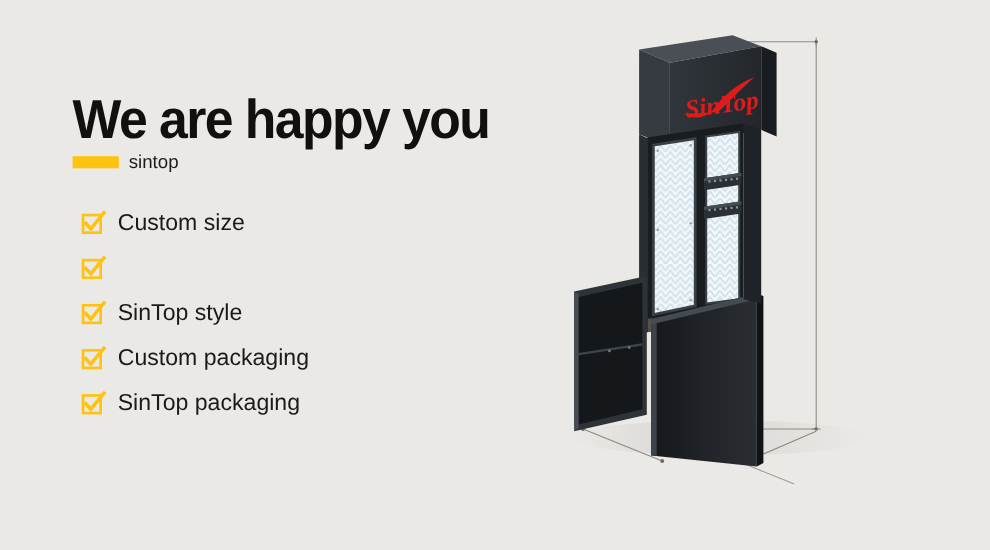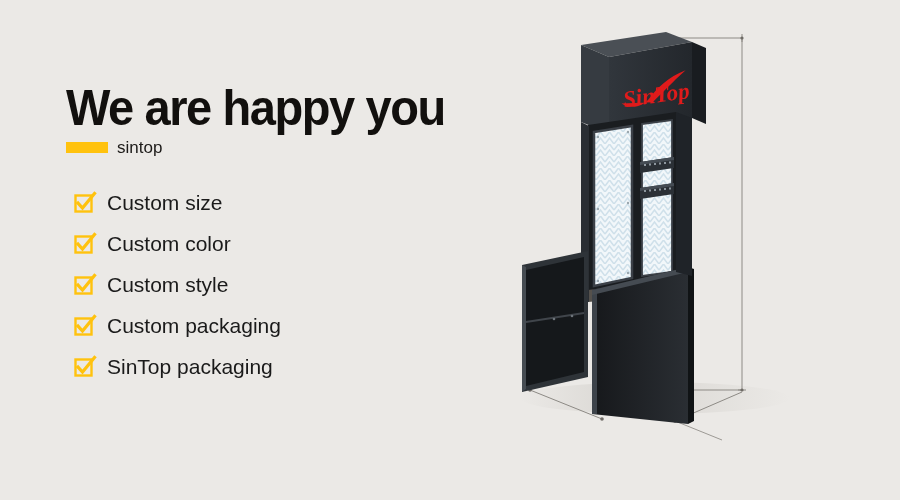--- a/index.html
+++ b/index.html
@@ -127,31 +127,30 @@
       <span class="feature-label">Custom size</span>
     </li>
 
     <li class="feature">
       <span class="chk">
         <svg width="21" height="21" viewBox="0 0 21 21">
           <rect x="1.5" y="3.5" width="16" height="16" fill="none" stroke="#ffc20e" stroke-width="2.4"></rect>
           <path d="M4 11 L8.5 16 L20.5 1.5" fill="none" stroke="#ffc20e" stroke-width="3.2" stroke-linecap="square"></path>
         </svg>
       </span>
-      <span class="feature-label">Custom color</span>
-    </li>
-
-    <li class="feature">
-      <span class="chk">
-        <svg width="21" height="21" viewBox="0 0 21 21">
-          <rect x="1.5" y="3.5" width="16" height="16" fill="none" stroke="#ffc20e" stroke-width="2.4"></rect>
-          <path d="M4 11 L8.5 16 L20.5 1.5" fill="none" stroke="#ffc20e" stroke-width="3.2" stroke-linecap="square"></path>
-        </svg>
-      </span>
-      <span class="feature-label">Custom style</span>
+    </li>
+
+    <li class="feature">
+      <span class="chk">
+        <svg width="21" height="21" viewBox="0 0 21 21">
+          <rect x="1.5" y="3.5" width="16" height="16" fill="none" stroke="#ffc20e" stroke-width="2.4"></rect>
+          <path d="M4 11 L8.5 16 L20.5 1.5" fill="none" stroke="#ffc20e" stroke-width="3.2" stroke-linecap="square"></path>
+        </svg>
+      </span>
+      <span class="feature-label">SinTop style</span>
     </li>
 
     <li class="feature">
       <span class="chk">
         <svg width="21" height="21" viewBox="0 0 21 21">
           <rect x="1.5" y="3.5" width="16" height="16" fill="none" stroke="#ffc20e" stroke-width="2.4"></rect>
           <path d="M4 11 L8.5 16 L20.5 1.5" fill="none" stroke="#ffc20e" stroke-width="3.2" stroke-linecap="square"></path>
         </svg>
       </span>
       <span class="feature-label">Custom packaging</span>

